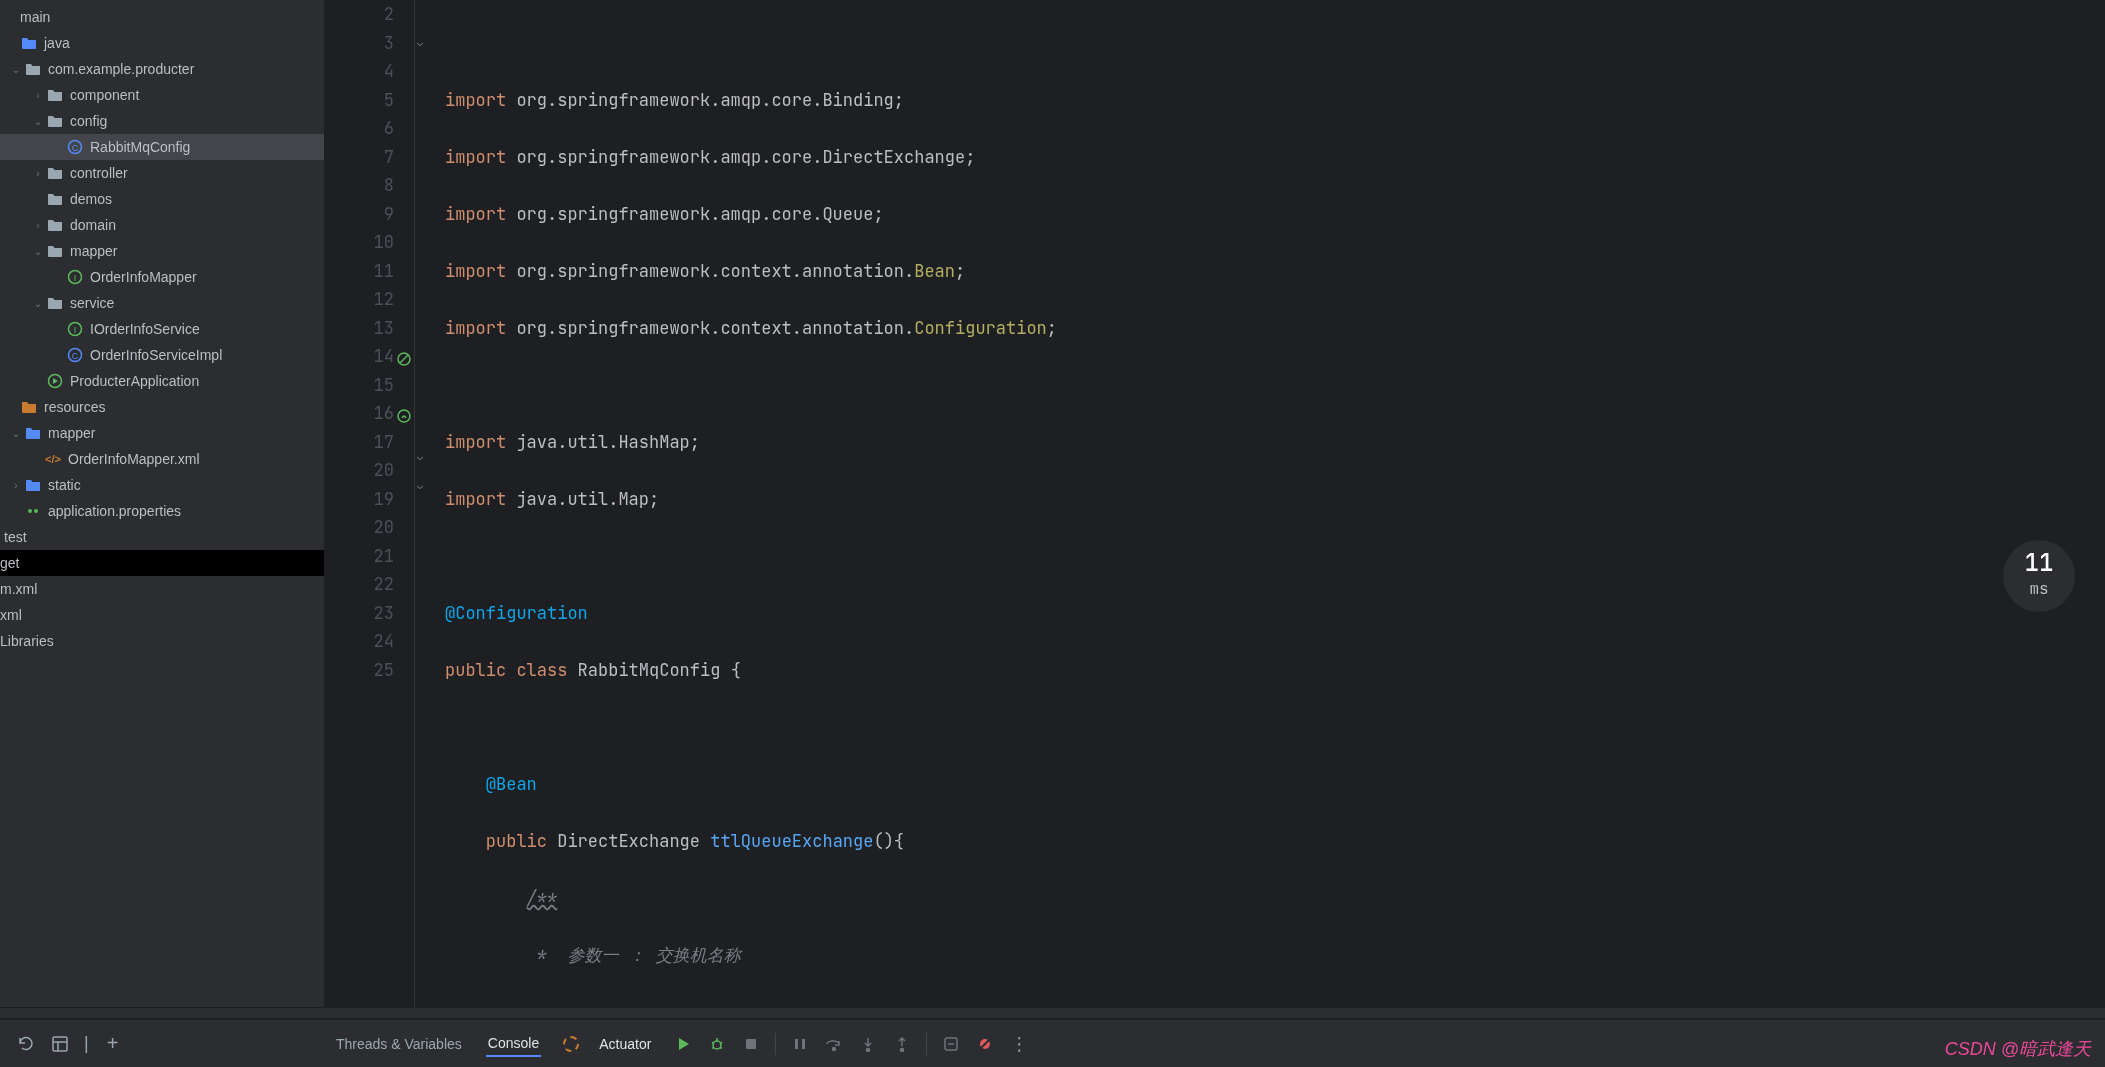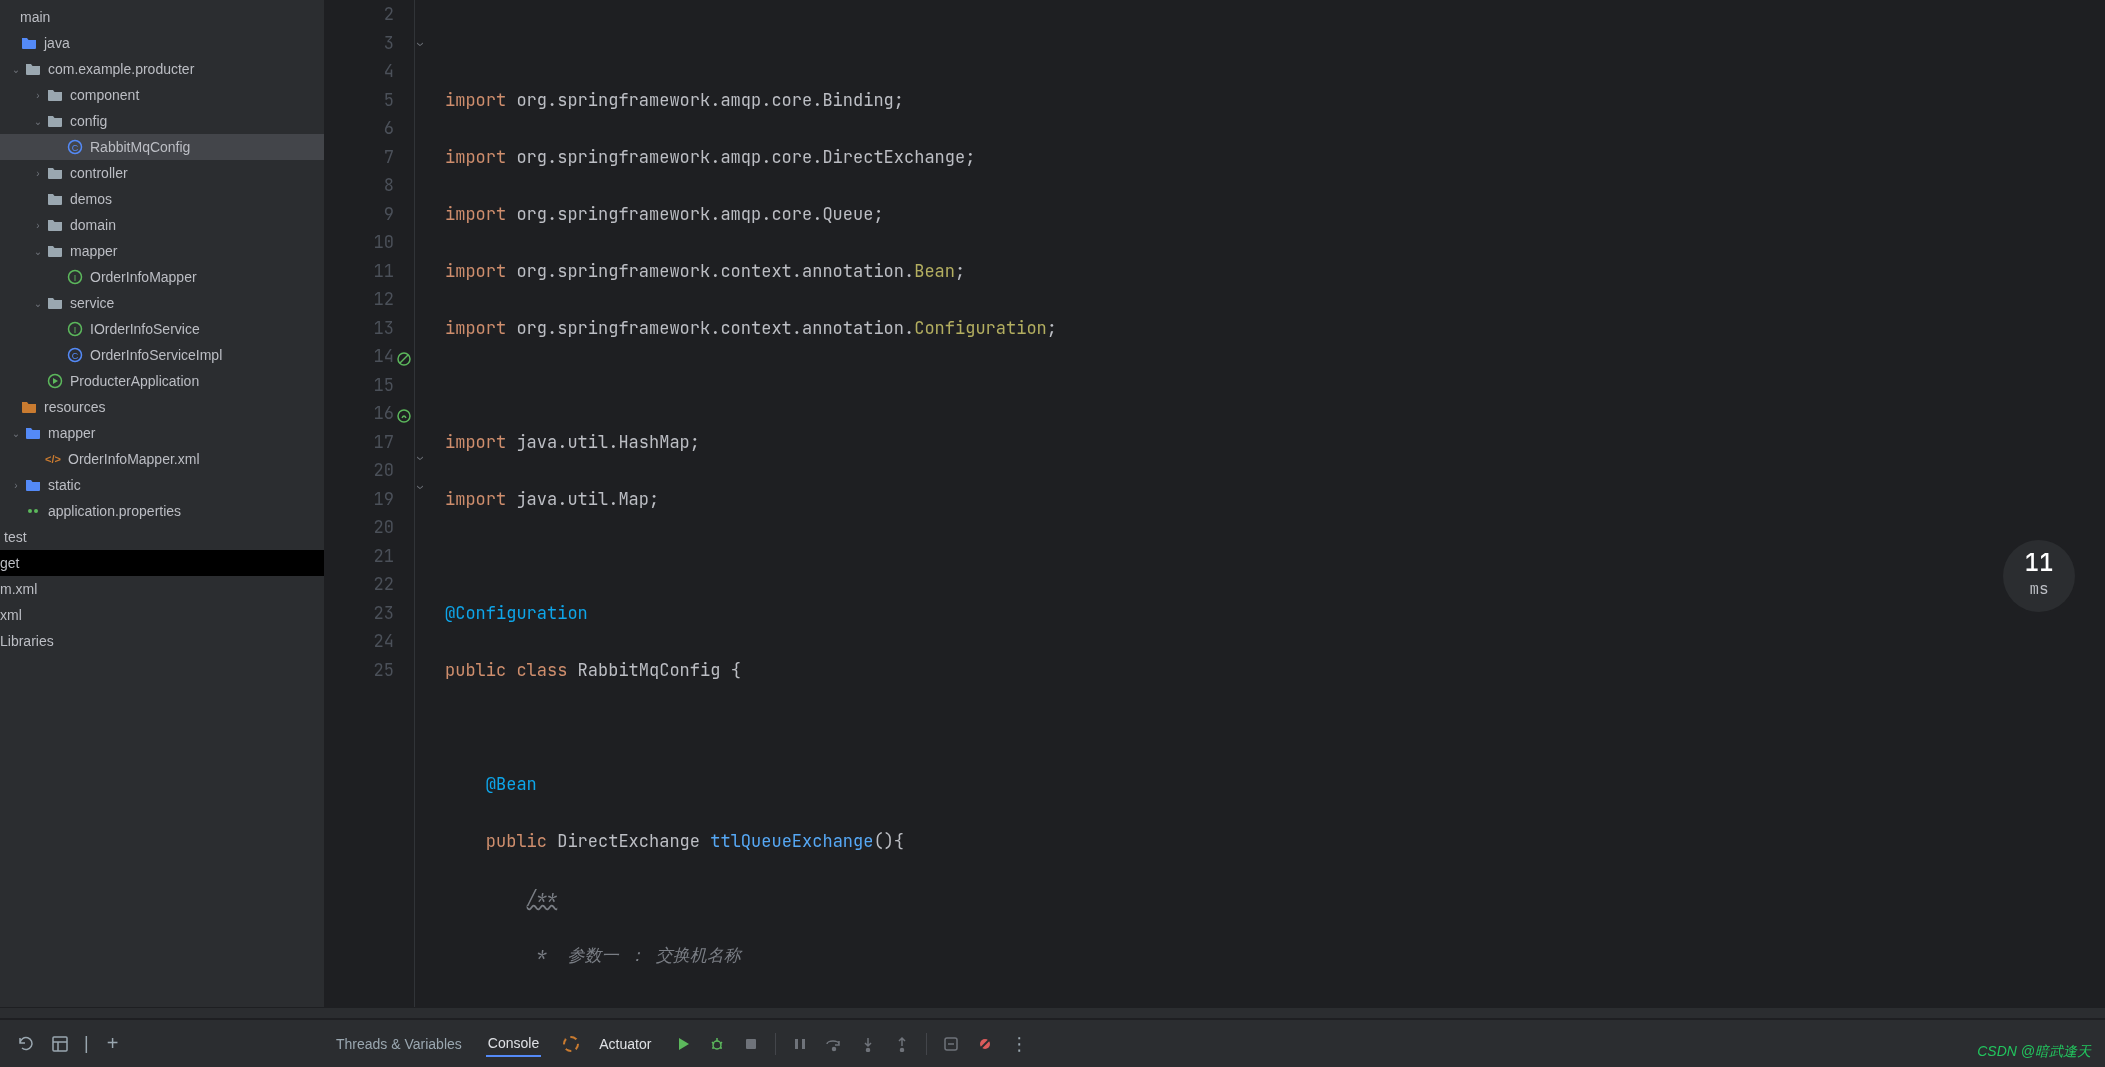--- a/index.html
+++ b/index.html
@@ -117,22 +117,22 @@
   position: absolute; inset: -3px;
   border-radius: 50%;
   background: conic-gradient(#3294f0 0deg, #a94af0 180deg, #3294f0 360deg);
   z-index: -1;
 }
 .perf-num { font-size: 24px; font-weight: 500; }
 .perf-unit { font-size: 16px; color: #bcbec4; margin-top:-2px; }
 .watermark {
   position: absolute;
   right: 14px; bottom: 6px;
-  color: #22c55e;
-  font-size: 14px;
+  color: #ec4899;
+  font-size: 18px;
   font-style: italic;
 }
 </style>
 </head>
 <body>
 
 <div class="main-area">
 
   <div class="sidebar">
 

